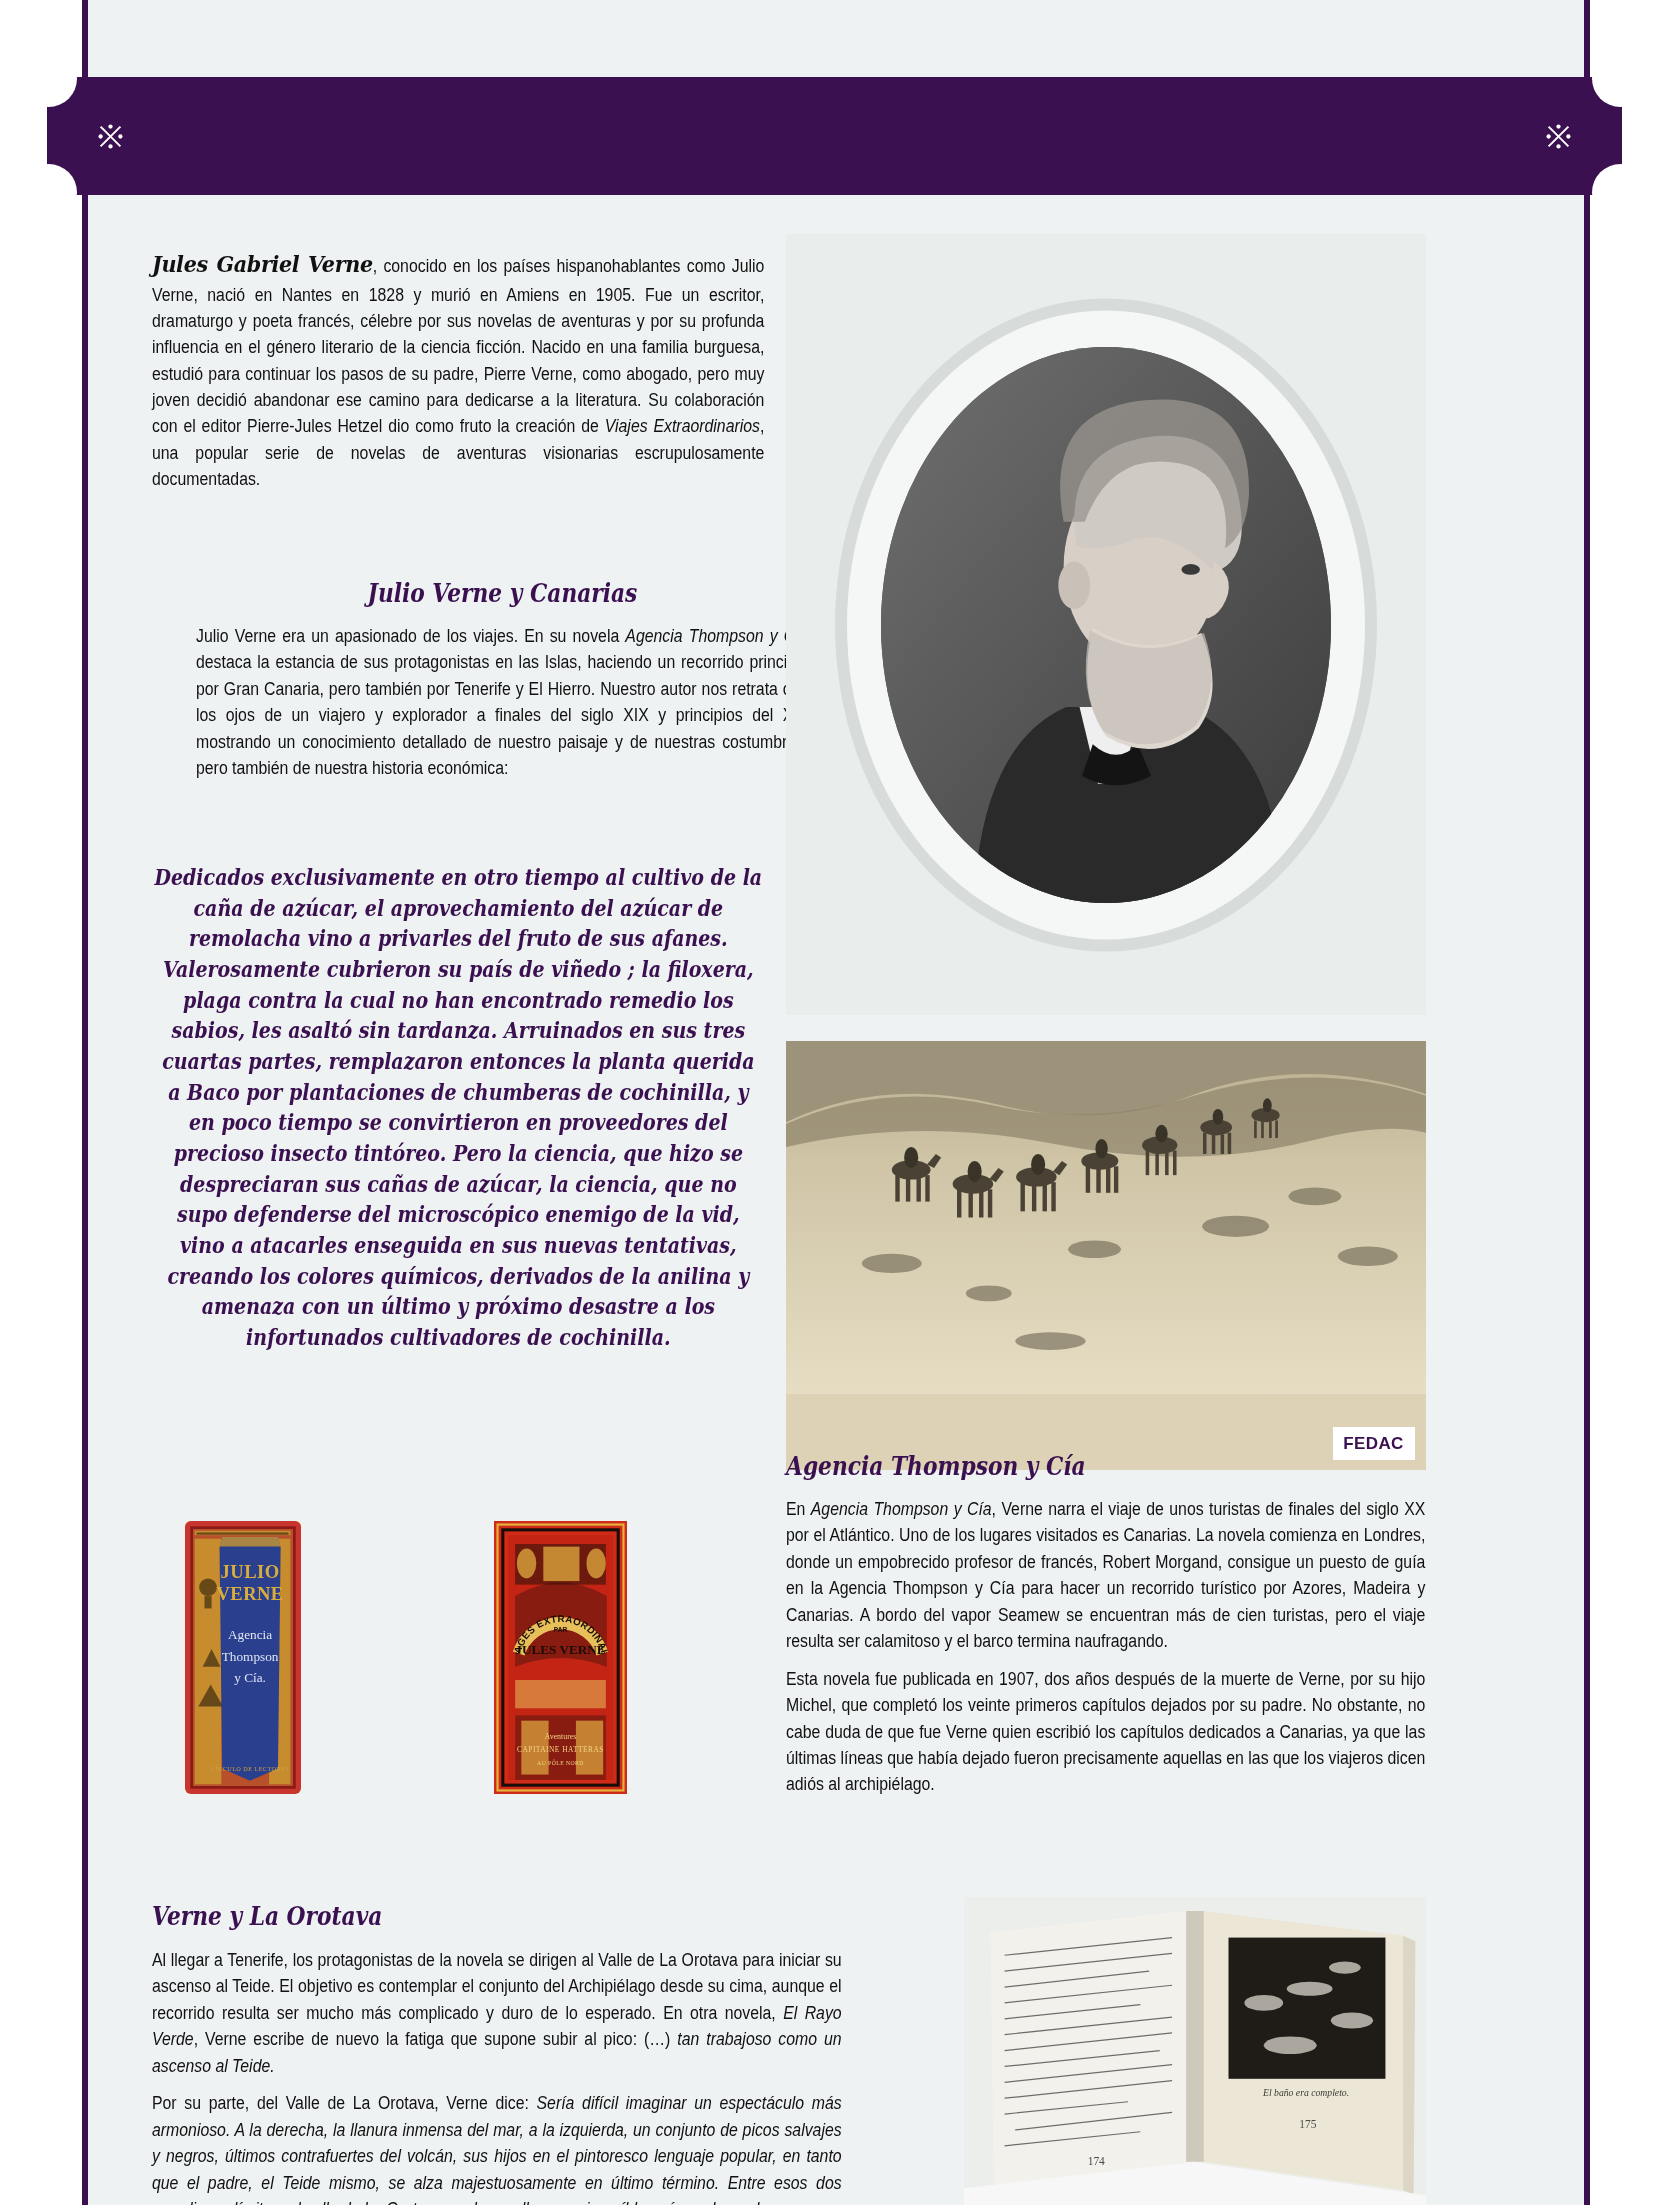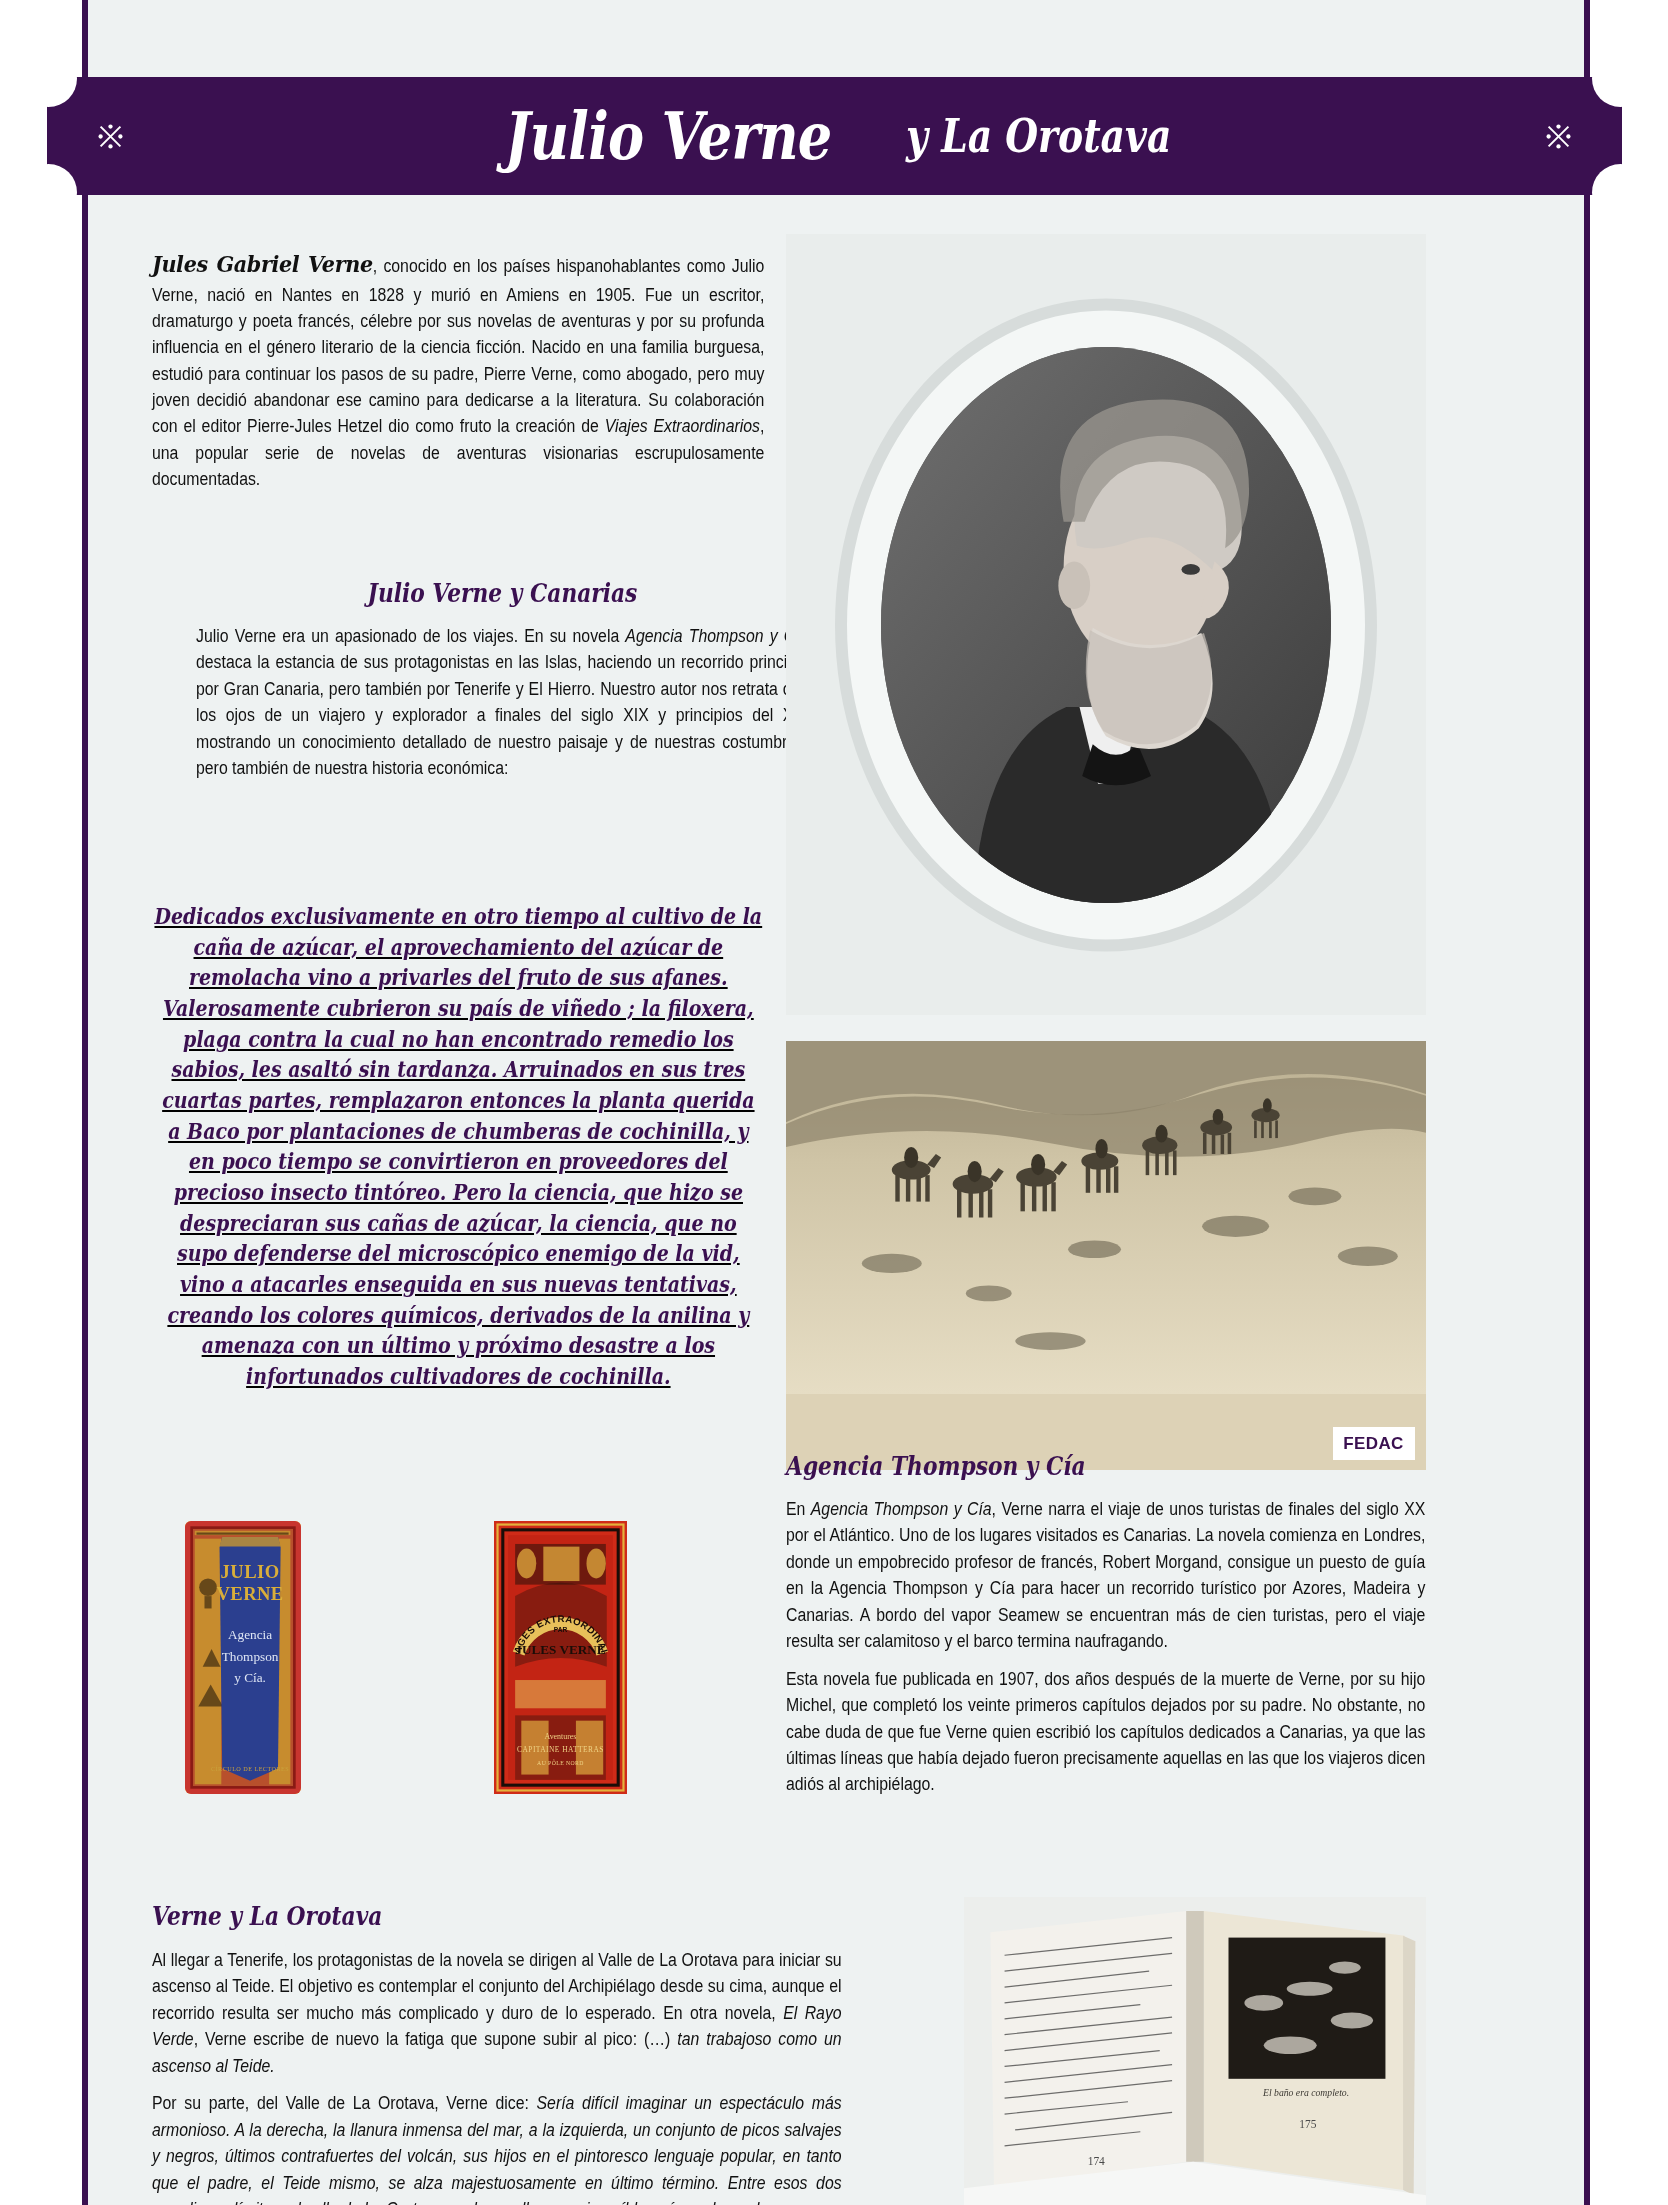--- a/index.html
+++ b/index.html
@@ -215,39 +215,35 @@
   </svg>
   <svg class="orn r" viewBox="0 0 40 40">
     <line x1="8" y1="8" x2="32" y2="32" stroke="#fff" stroke-width="2.4"></line>
     <line x1="32" y1="8" x2="8" y2="32" stroke="#fff" stroke-width="2.4"></line>
     <circle cx="20" cy="8" r="2.6" fill="#fff"></circle>
     <circle cx="20" cy="32" r="2.6" fill="#fff"></circle>
     <circle cx="8" cy="20" r="2.6" fill="#fff"></circle>
     <circle cx="32" cy="20" r="2.6" fill="#fff"></circle>
   </svg>
 
-  <div class="ribbon-title">
-    <span class="big">Julio Verne</span>
-    <span class="small">y La Orotava</span>
-  </div>
 
   <div class="colL" style="top:247px;">
     <div class="body-txt">
       <p><span class="lead-name">Jules Gabriel Verne</span><span>, conocido en los países hispanohablantes como Julio Verne, nació en Nantes en 1828 y murió en Amiens en 1905. Fue un escritor, dramaturgo y poeta francés, célebre por sus novelas de aventuras y por su profunda influencia en el género literario de la ciencia ficción. Nacido en una familia burguesa, estudió para continuar los pasos de su padre, Pierre Verne, como abogado, pero muy joven decidió abandonar ese camino para dedicarse a la literatura. Su colaboración con el editor Pierre-Jules Hetzel dio como fruto la creación de </span><i>Viajes Extraordinarios</i><span>, una popular serie de novelas de aventuras visionarias escrupulosamente documentadas.</span></p>
     </div>
   </div>
 
   <div class="colL" style="top:578px;margin-left:44px;">
     <div class="sec-head center">Julio Verne y Canarias</div>
     <div class="body-txt" style="margin-top:15px;">
       <p><span>Julio Verne era un apasionado de los viajes. En su novela </span><i>Agencia Thompson y Cía</i><span> destaca la estancia de sus protagonistas en las Islas, haciendo un recorrido principal por Gran Canaria, pero también por Tenerife y El Hierro. Nuestro autor nos retrata con los ojos de un viajero y explorador a finales del siglo XIX y principios del XX, mostrando un conocimiento detallado de nuestro paisaje y de nuestras costumbres, pero también de nuestra historia económica:</span></p>
     </div>
   </div>
 
-  <div class="colL" style="top:902px;text-decoration:underline;">
+  <div class="colL" style="top:863px;">
     <div class="quote">Dedicados exclusivamente en otro tiempo al cultivo de la caña de azúcar, el aprovechamiento del azúcar de remolacha vino a privarles del fruto de sus afanes. Valerosamente cubrieron su país de viñedo ; la filoxera, plaga contra la cual no han encontrado remedio los sabios, les asaltó sin tardanza. Arruinados en sus tres cuartas partes, remplazaron entonces la planta querida a Baco por plantaciones de chumberas de cochinilla, y en poco tiempo se convirtieron en proveedores del precioso insecto tintóreo. Pero la ciencia, que hizo se despreciaran sus cañas de azúcar, la ciencia, que no supo defenderse del microscópico enemigo de la vid, vino a atacarles enseguida en sus nuevas tentativas, creando los colores químicos, derivados de la anilina y amenaza con un último y próximo desastre a los infortunados cultivadores de cochinilla.</div>
   </div>
 
   <div class="bookA">
     <svg viewBox="0 0 262 618" width="116" height="273" preserveAspectRatio="none">
       <rect x="0" y="0" width="262" height="618" fill="#c8352f"></rect>
       <rect x="12" y="12" width="238" height="594" fill="#8a1a14"></rect>
       <rect x="18" y="18" width="226" height="582" fill="#b8502c"></rect>
       <g fill="#c9972f" opacity=".85">
         <rect x="22" y="22" width="216" height="10"></rect>

